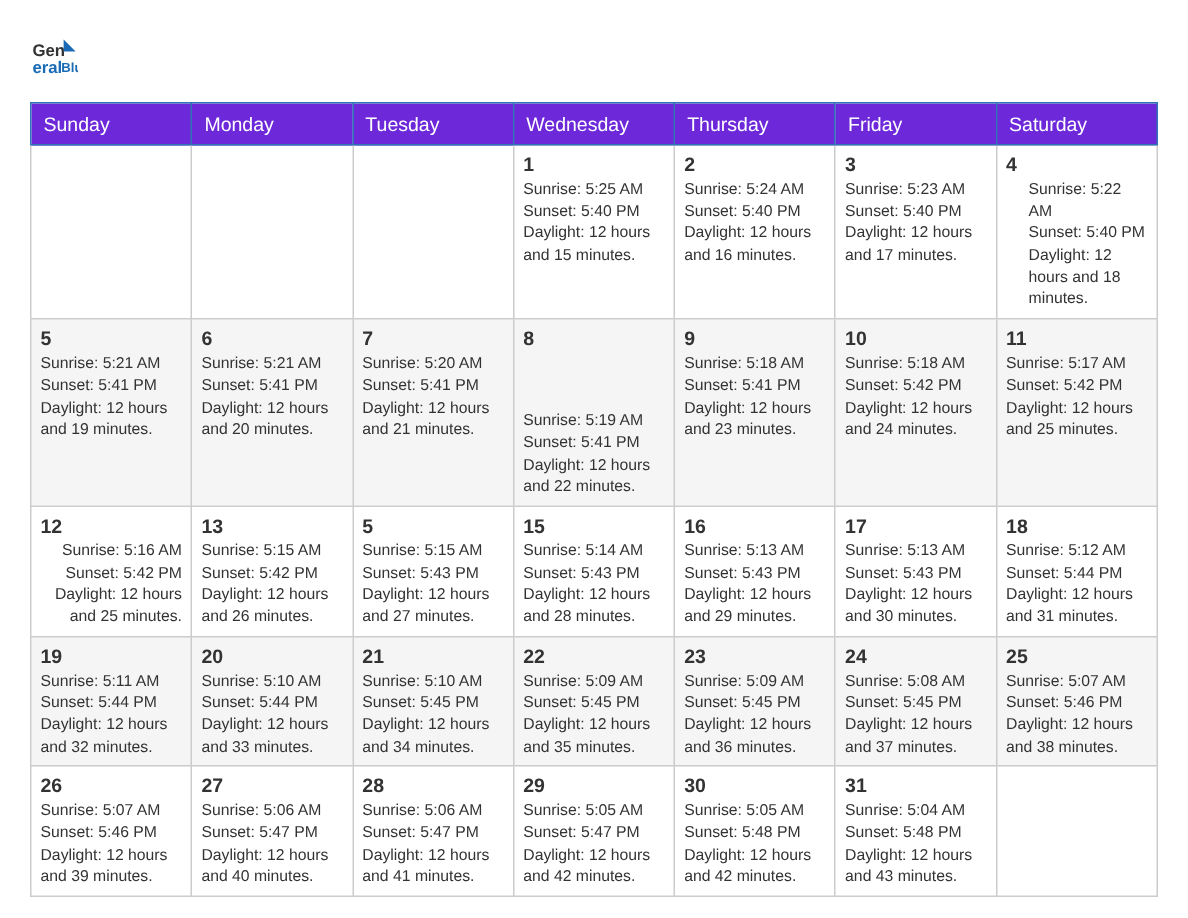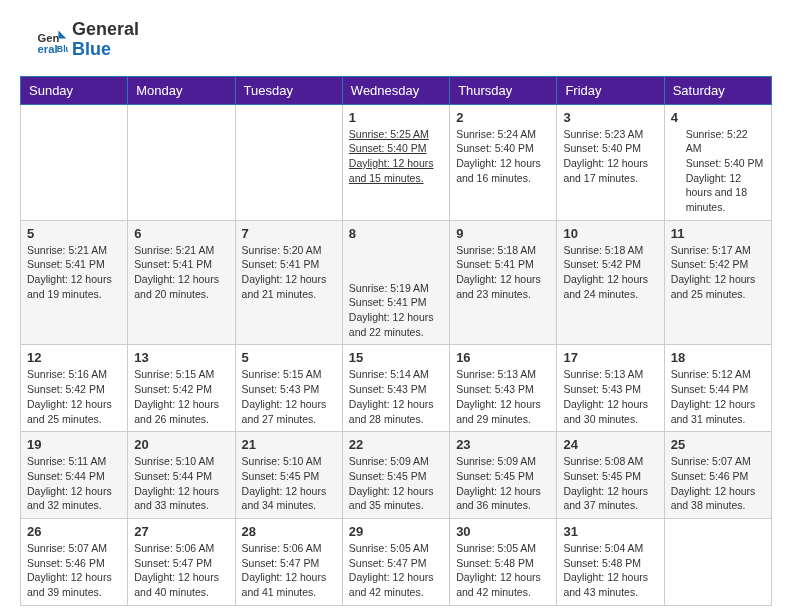--- a/index.html
+++ b/index.html
@@ -8,21 +8,20 @@
       background: #fff;
       width: 792px;
       min-height: 612px;
       padding: 20px;
     }
     .header {
       display: flex;
       justify-content: space-between;
       align-items: center;
       margin-bottom: 16px;
-      margin-left: 16px;
     }
     .logo {
       display: flex;
       align-items: center;
       gap: 4px;
     }
     .logo-text {
       display: flex;
       flex-direction: column;
       font-size: 18px;
@@ -46,21 +45,21 @@
     .location {
       font-size: 16px;
       color: #555;
     }
     .calendar {
       width: 100%;
       border-collapse: collapse;
       border: 1px solid #ccc;
     }
     .calendar th {
-      background-color: #4c1d95;
+      background-color: #6d28d9;
       color: #fff;
       text-align: left;
       padding: 6px 8px;
       font-size: 13px;
       font-weight: normal;
       border: 1px solid #2E74B5;
     }
     .calendar td {
       width: calc(100% / 7);
       vertical-align: top;
@@ -94,24 +93,20 @@
 <body>
 
 <div class="header">
   <div class="logo">
     <svg class="logo-icon" viewBox="0 0 40 40">
       <text x="2" y="22" font-size="14" font-weight="bold" fill="#333">Gen</text>
       <text x="2" y="36" font-size="14" font-weight="bold" fill="#1a6bb5">eral</text>
       <polygon points="28,8 38,18 28,18" fill="#1a6bb5"></polygon>
       <text x="26" y="35" font-size="11" font-weight="bold" fill="#1a6bb5">Blue</text>
     </svg>
-    <div class="logo-text">
-      <span class="logo-general">General</span>
-      <span class="logo-blue">Blue</span>
-    </div>
   </div>
 </div>
 
 <table class="calendar">
   <thead>
     <tr>
     <th>Sunday</th>
         <th>Monday</th>
         <th>Tuesday</th>
         <th>Wednesday</th>
@@ -120,21 +115,21 @@
         <th>Saturday</th>
       </tr>
   </thead>
   <tbody id="calendar-body">
   <tr>
         <td class="empty"></td>
         <td class="empty"></td>
         <td class="empty"></td>
         <td>
           <span class="day-num">1</span>
-          <div class="day-info" style="white-space: pre-line; text-decoration: underline;">Sunrise: 5:25 AM
+          <div class="day-info" style="white-space: pre-line;">Sunrise: 5:25 AM
 Sunset: 5:40 PM
 Daylight: 12 hours and 15 minutes.</div>
         </td>
         <td>
           <span class="day-num">2</span>
           <div class="day-info" style="white-space: pre-line;">Sunrise: 5:24 AM
 Sunset: 5:40 PM
 Daylight: 12 hours and 16 minutes.</div>
         </td>
         <td>
@@ -190,21 +185,21 @@
         <td>
           <span class="day-num">11</span>
           <div class="day-info" style="white-space: pre-line;">Sunrise: 5:17 AM
 Sunset: 5:42 PM
 Daylight: 12 hours and 25 minutes.</div>
         </td>
       </tr>
       <tr>
         <td>
           <span class="day-num">12</span>
-          <div class="day-info" style="white-space: pre-line;">Sunrise: 5:16 AM
+          <div class="day-info" style="white-space: pre-line; text-align: right;">Sunrise: 5:16 AM
 Sunset: 5:42 PM
 Daylight: 12 hours and 25 minutes.</div>
         </td>
         <td>
           <span class="day-num">13</span>
           <div class="day-info" style="white-space: pre-line;">Sunrise: 5:15 AM
 Sunset: 5:42 PM
 Daylight: 12 hours and 26 minutes.</div>
         </td>
         <td>

